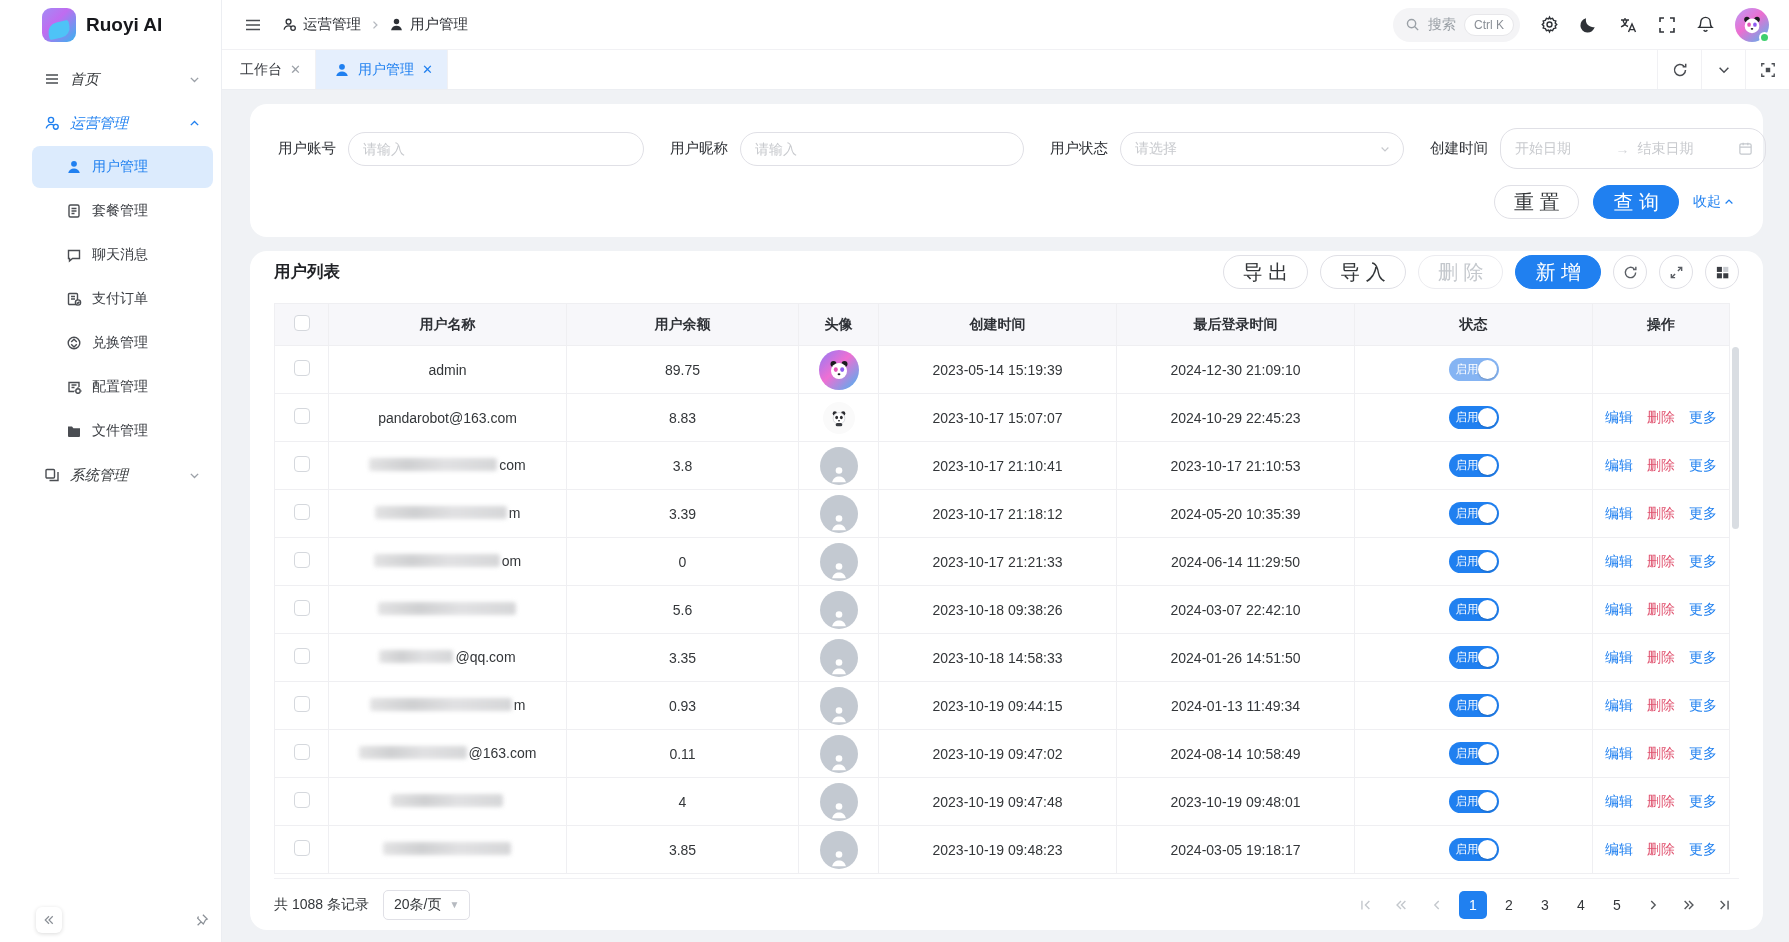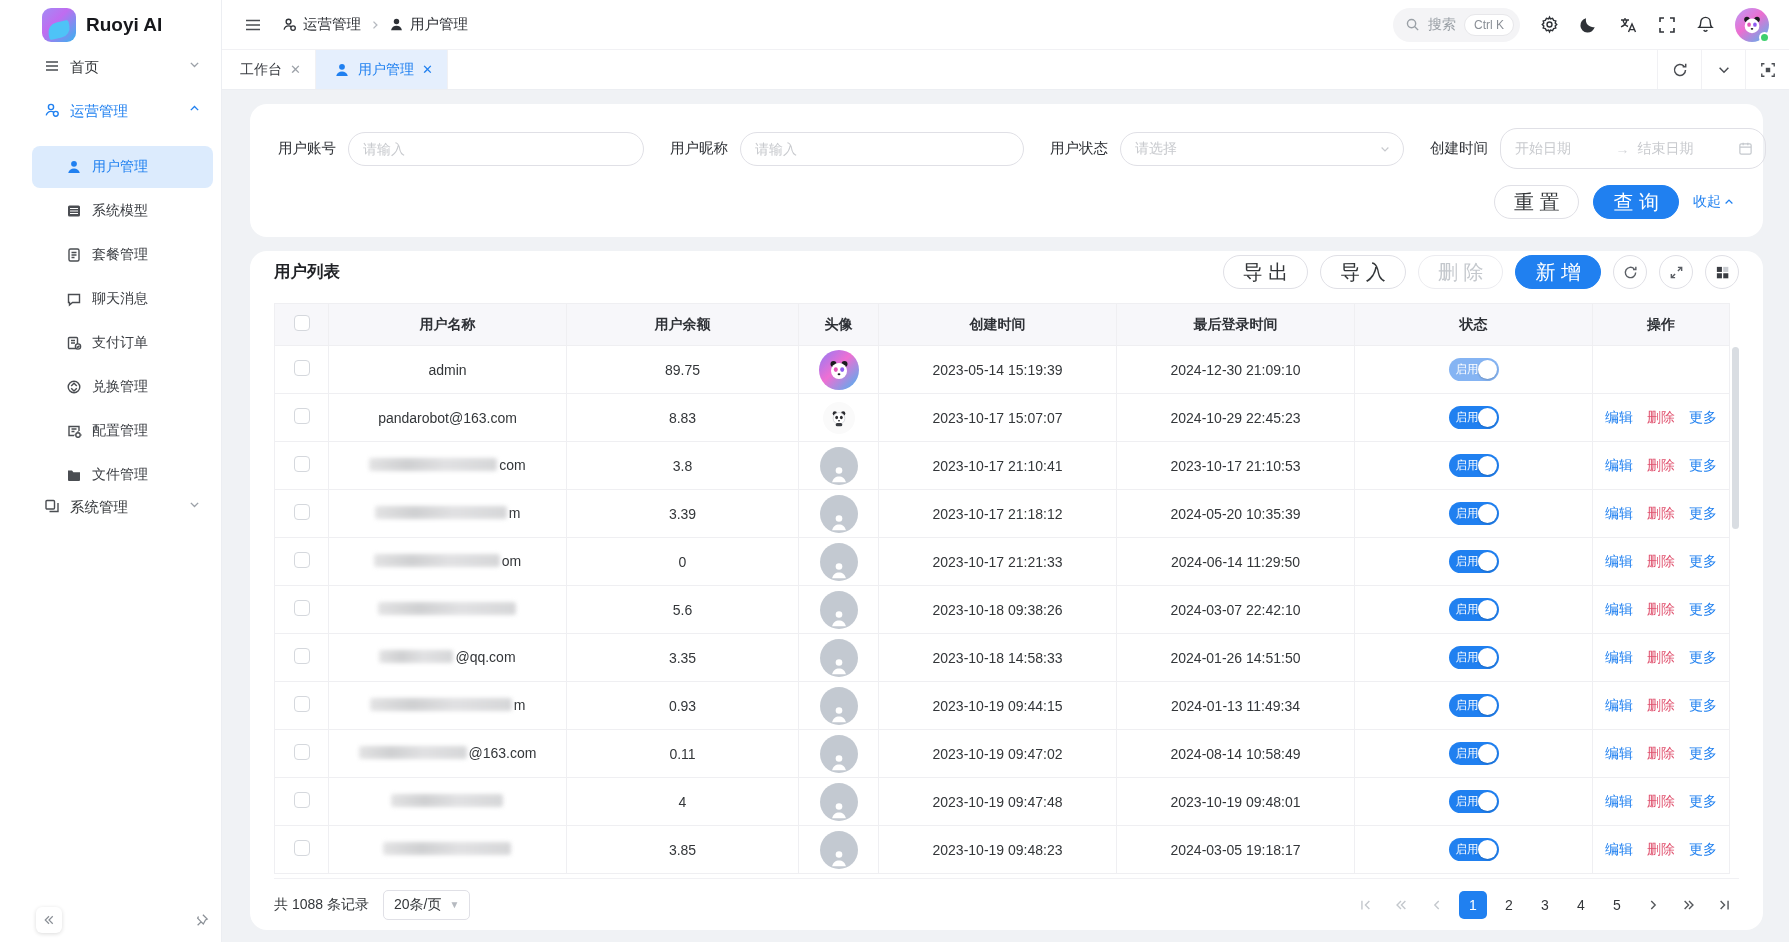--- a/index.html
+++ b/index.html
@@ -8,21 +8,21 @@
   :root{ }
   .app { display:flex; width:1789px; height:942px; }
 
   
   .sidebar { width:222px; background:#fff; border-right:1px solid #eceef2; display:flex; flex-direction:column; position:relative;padding-left:24px; }
   .logo-row { height:50px; display:flex; align-items:center; gap:10px; padding:0 18px; }
   .logo-mark { width:34px; height:34px; border-radius:9px; background:linear-gradient(135deg,#a18cf5 0%,#c06cf0 40%,#35b4f0 100%); position:relative; overflow:hidden; }
   .logo-mark:after { content:""; position:absolute; left:6px; top:14px; width:22px; height:16px; background:#4ec3f7; border-radius:10px 2px 10px 2px; transform:rotate(-12deg); }
   .logo-title { font-size:19px; font-weight:700; color:#17181c; }
   .menu { flex:1; padding:6px 8px; overflow:hidden; }
-  .menu-item { height:42px; margin:2px 0; border-radius:6px; display:flex; gap:10px; padding:0 12px; cursor:pointer; color:#333639; }
+  .menu-item { height:42px; margin:2px 0; border-radius:6px; display:flex; align-items:center; gap:10px; padding:0 12px; cursor:pointer; color:#333639;font-style:italic; }
   .menu-item .mi-label { flex:1; font-size:14.5px; }
   .menu-item .chev { color:#9ca1a8; display:flex; }
   .menu-item.parent-active { color:#2080f0; }
   .menu-item.parent-active .chev { color:#2080f0; }
   .menu-item .mi-ico { display:flex; color:#4a4d52; }
   .menu-item.parent-active .mi-ico { color:#2080f0; }
   .menu-child { height:42px; margin:2px 0; border-radius:8px; display:flex; align-items:center; gap:10px; padding:0 12px 0 34px; cursor:pointer; color:#3a3d42; }
   .menu-child .mi-ico { display:flex; color:#4a4d52; }
   .menu-child.active { background:#dcebfd; color:#2080f0; }
   .menu-child.active .mi-ico { color:#2080f0; }
@@ -168,29 +168,20 @@
           </span>
         </div>
         <div class="menu-child active">
           <span class="mi-ico">
             <svg width="16" height="16" viewBox="0 0 16 16" fill="currentColor">
               <circle cx="8" cy="4.8" r="2.9"></circle>
               <path d="M2.2 14c.7-3 2.9-4.6 5.8-4.6s5.1 1.6 5.8 4.6z"></path>
             </svg>
           </span>
           <span class="mi-label">用户管理</span>
-        </div>
-        <div class="menu-child">
-          <span class="mi-ico">
-            <svg width="16" height="16" viewBox="0 0 16 16">
-              <rect x="2" y="2.5" width="12" height="11" rx="1.5" fill="currentColor"></rect>
-              <path d="M4 5.5h8M4 8h8M4 10.5h8" stroke="#fff" stroke-width="1.2"></path>
-            </svg>
-          </span>
-          <span class="mi-label">系统模型</span>
         </div>
         <div class="menu-child">
           <span class="mi-ico">
             <svg width="16" height="16" viewBox="0 0 16 16" fill="none" stroke="currentColor" stroke-width="1.4">
               <rect x="3" y="2" width="10" height="12" rx="1.5"></rect>
               <path d="M5.5 5.5h5M5.5 8h5M5.5 10.5h3"></path>
             </svg>
           </span>
           <span class="mi-label">套餐管理</span>
         </div>

